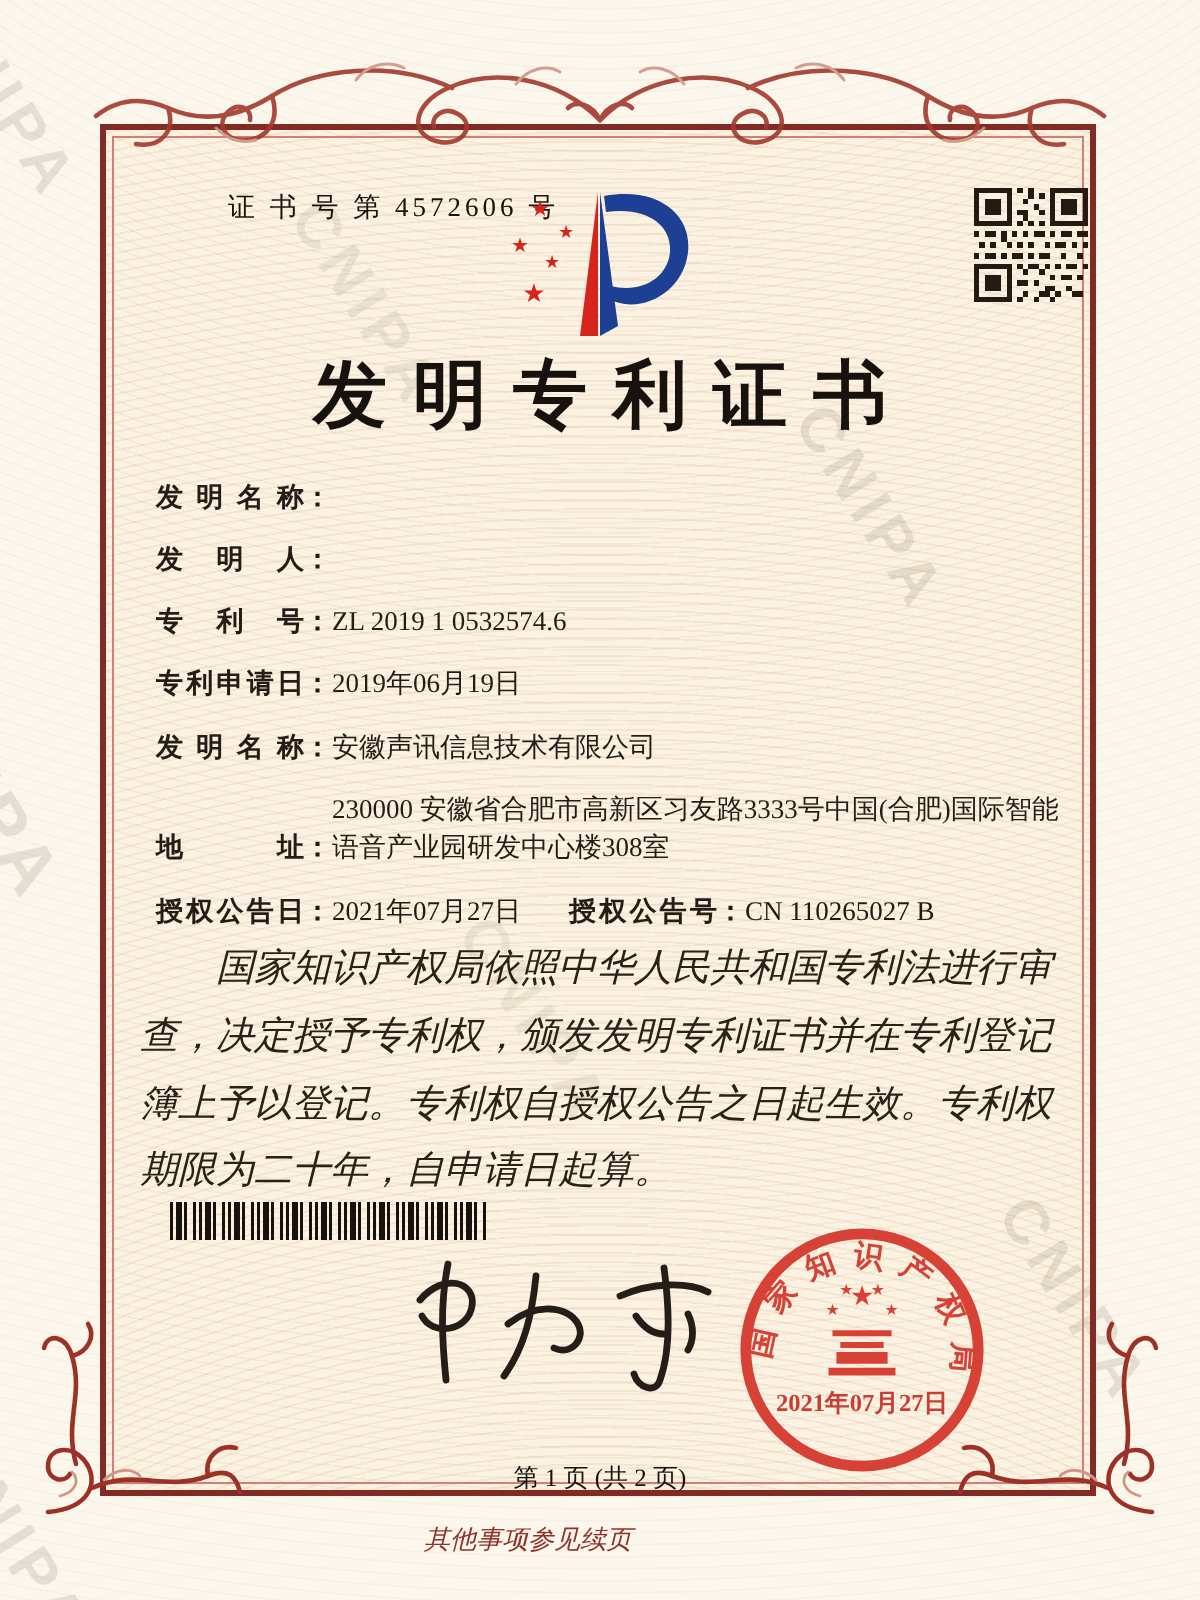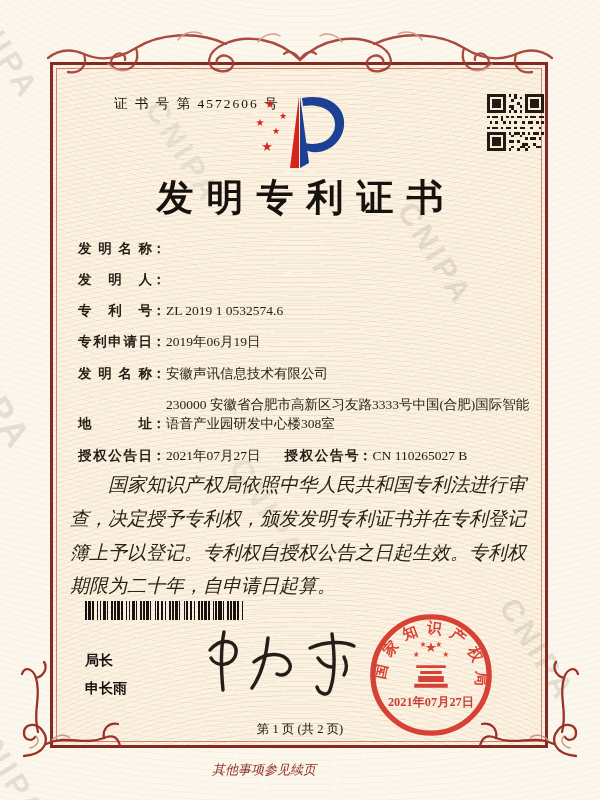--- a/index.html
+++ b/index.html
@@ -180,24 +180,20 @@
       </span>
     </div>
   </div>
 
   <div class="content paragraphs" style="position:absolute;">
     <p>国家知识产权局依照中华人民共和国专利法进行审查，决定授予专利权，颁发发明专利证书并在专利登记簿上予以登记。专利权自授权公告之日起生效。专利权期限为二十年，自申请日起算。</p>
   </div>
 
   <div class="content barcode" style="position:absolute;"></div>
 
-  <div class="content signer" style="position:absolute;">
-    <div>局长</div>
-    <div>申长雨</div>
-  </div>
 
   <svg class="content signature" style="position:absolute;" viewBox="0 0 180 84">
     <g fill="none" stroke="#241d18" stroke-width="3.4" stroke-linecap="round">
       <path d="M32,10 C28,30 29,48 31,68"></path>
       <path d="M18,28 C30,14 46,19 44,31 C42,44 24,46 19,36"></path>
       <path d="M76,16 C74,36 70,52 60,66"></path>
       <path d="M62,40 C76,29 92,31 97,40 C101,47 94,56 85,52"></path>
       <path d="M118,26 C134,19 152,19 162,24"></path>
       <path d="M140,12 C143,34 143,54 138,68 C136,75 127,72 125,65"></path>
       <path d="M126,36 C130,42 135,45 140,45"></path>
@@ -240,17 +236,17 @@
       <text x="65" y="42" font-size="14" text-anchor="middle">★</text>
       <text x="50" y="47" font-size="8" text-anchor="middle">★</text>
       <text x="57" y="37" font-size="8" text-anchor="middle">★</text>
       <text x="73" y="37" font-size="8" text-anchor="middle">★</text>
       <text x="80" y="47" font-size="8" text-anchor="middle">★</text>
       <path d="M50,55h30v3H50z M54,61h22v3H54z M52,66h26v6H52z M48,74h34v4H48z"></path>
     </g>
     <text x="65" y="96" font-size="12.5" font-weight="bold" fill="#c43227" text-anchor="middle">2021年07月27日</text>
   </svg>
 
-  <div class="content page-num" style="position:absolute;">第 1 页 (共 2 页)</div>
+  <div class="content page-num" style="position:absolute;margin-top:10px;">第 1 页 (共 2 页)</div>
 
   <div class="content cont-note" style="position:absolute;">其他事项参见续页</div>
 
 </div>
 
 </body></html>

